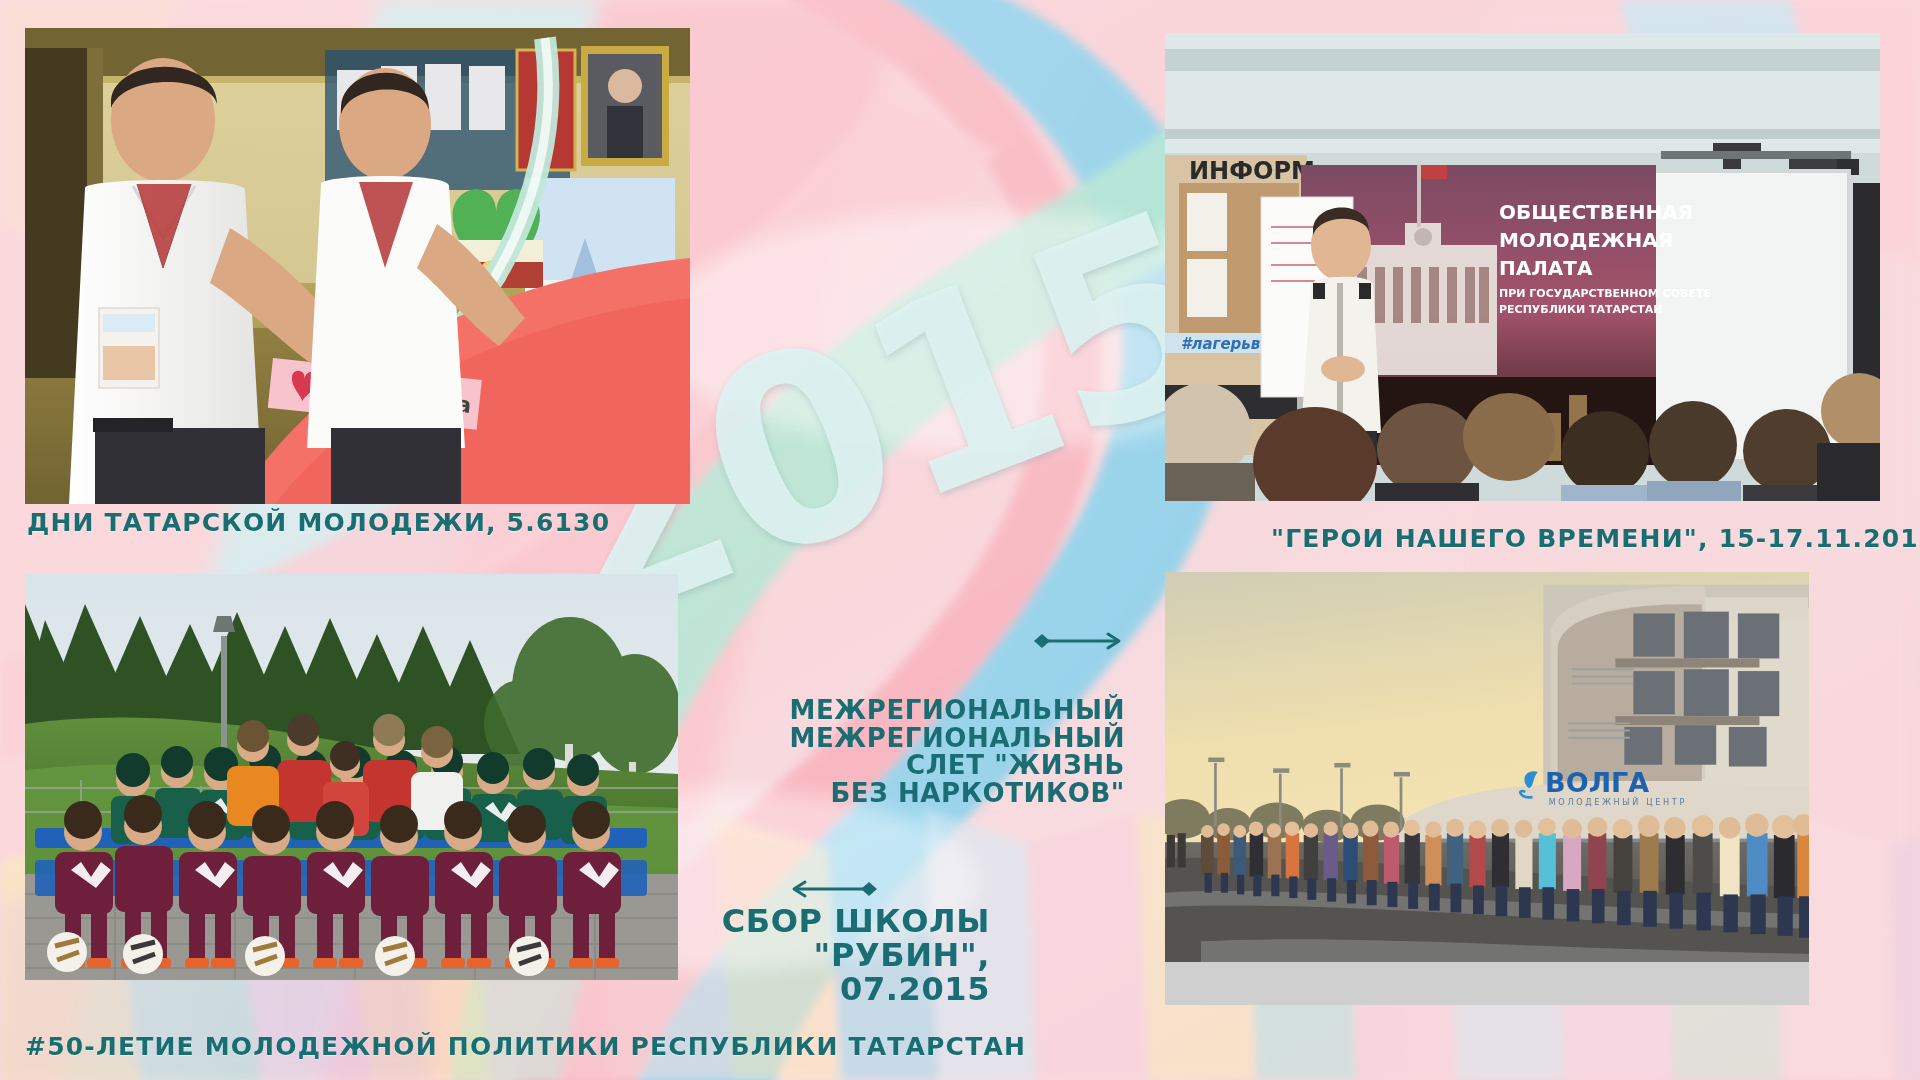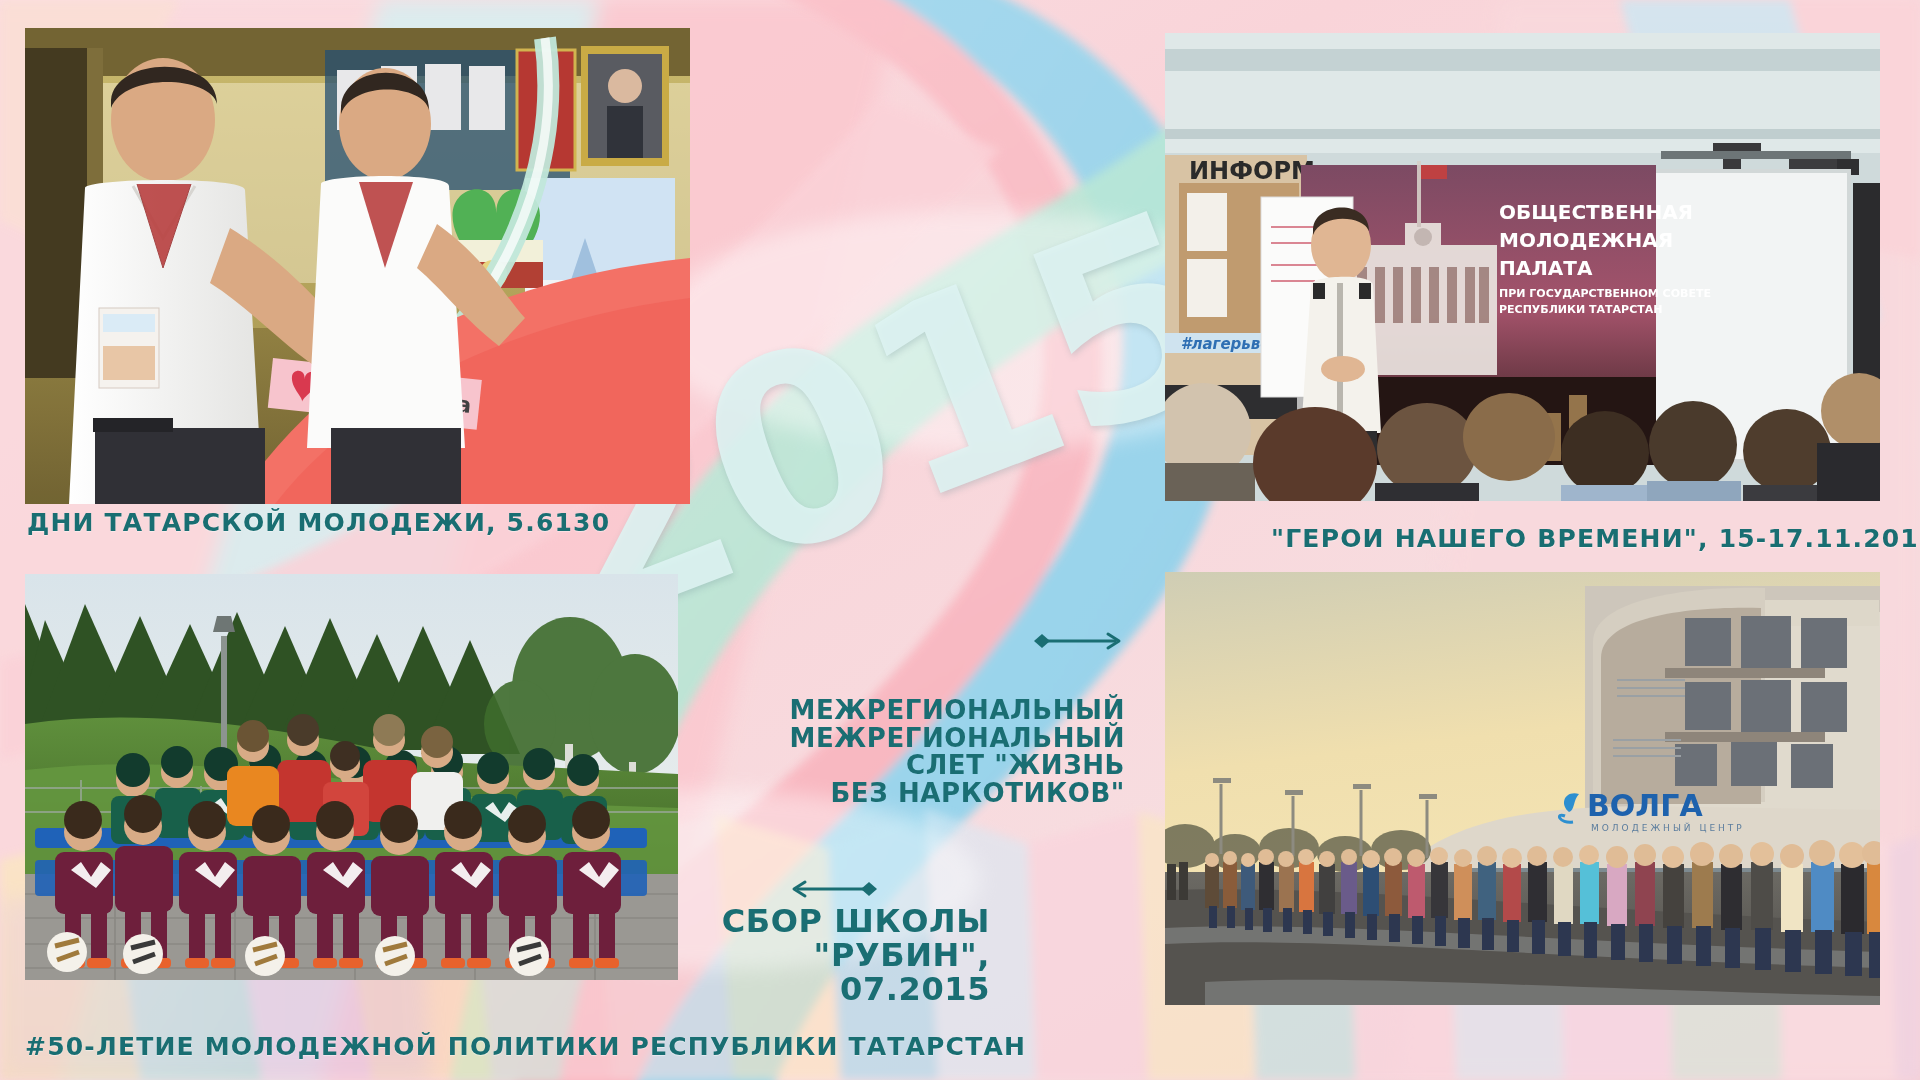--- a/index.html
+++ b/index.html
@@ -39,21 +39,21 @@
     position:absolute;
     z-index:3;
     overflow:hidden;
     background:#cfcfcf;
   }
   .photo .inner { position:absolute; inset:0; }
 
   #photo1 { left:25px;   top:28px;  width:665px; height:476px; }
   #photo2 { left:1165px; top:33px;  width:715px; height:468px; }
   #photo3 { left:25px;   top:574px; width:653px; height:406px; }
-  #photo4 { left:1165px; top:572px; width:715px; height:433px; }
+  #photo4 { left:1165px; top:572px; width:644px; height:433px; }
 
   
   .caption {
     position:absolute;
     z-index:6;
     color:#196e72;
     font-family:"DejaVu Sans", sans-serif;
     font-weight:bold;
     letter-spacing:1.2px;
     white-space:nowrap;

